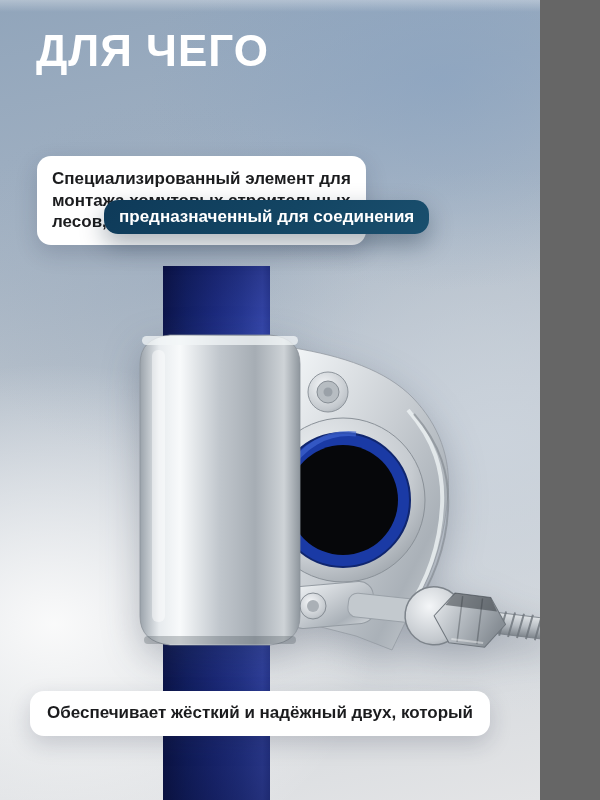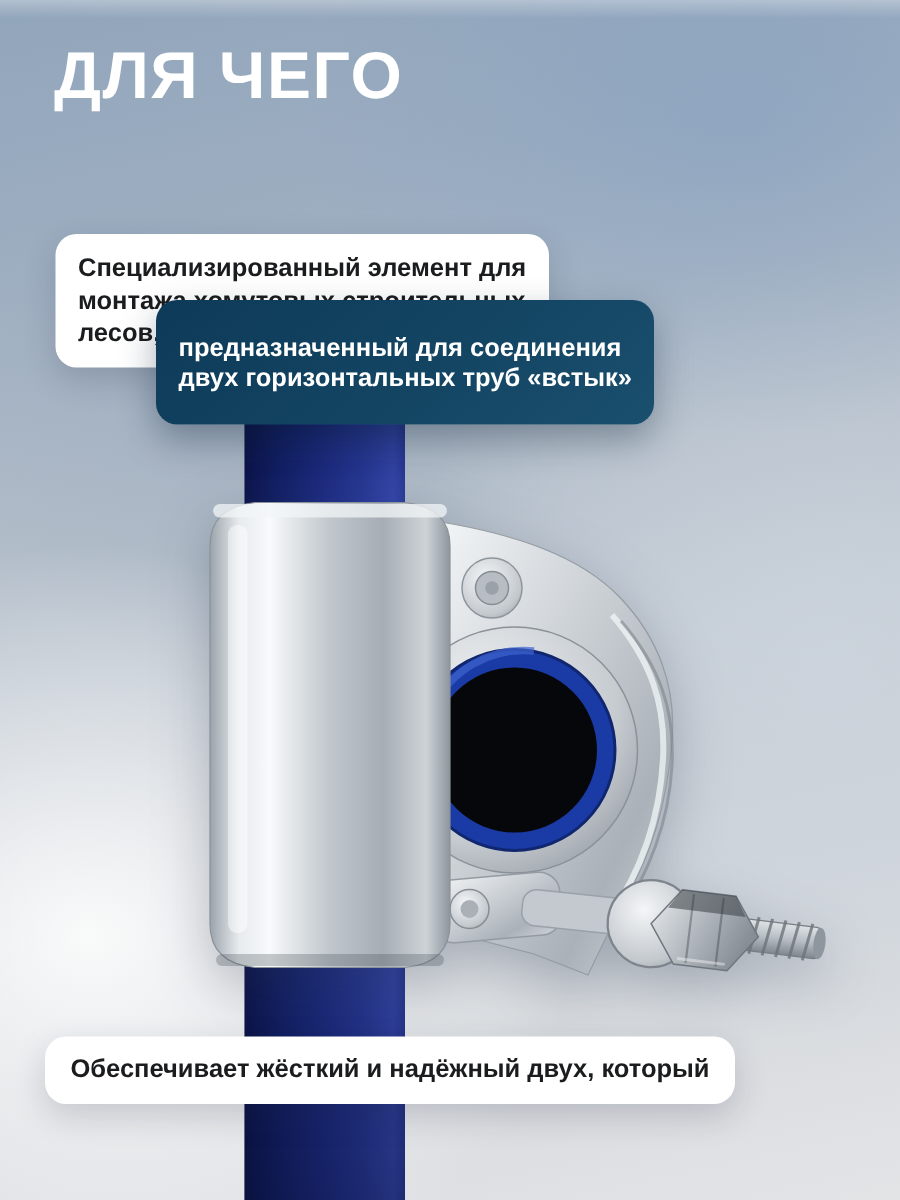--- a/index.html
+++ b/index.html
@@ -1,18 +1,18 @@
 <!DOCTYPE html>
 <html><head>
 <meta charset="utf-8">
 <style>
   html,body{margin:0;padding:0;background:#666;}
   *{box-sizing:border-box;}
   #stage{
-    position:relative;width:600px;height:800px;overflow:hidden;
+    position:relative;width:540px;height:800px;overflow:hidden;
     font-family:"Liberation Sans","DejaVu Sans",sans-serif;
   }
   
   .bg{
     position:absolute;inset:0;
     background:
       linear-gradient(to bottom, rgba(255,255,255,.30), rgba(255,255,255,0) 12px),
       radial-gradient(420px 300px at 82% 10%, rgba(133,160,192,.55), rgba(133,160,192,0) 70%),
       radial-gradient(520px 420px at 10% 78%, rgba(252,252,252,.95), rgba(252,252,252,0) 62%),
       radial-gradient(460px 420px at 92% 55%, rgba(204,212,221,.85), rgba(204,212,221,0) 65%),
@@ -27,21 +27,21 @@
   .title div{white-space:nowrap;}
   .card{
     position:absolute;border-radius:14px;
     font-size:17px;font-weight:600;line-height:21px;
     box-shadow:0 8px 22px rgba(25,35,60,.18);
   }
   .card div{white-space:nowrap;}
   .card-white{background:#ffffff;color:#1b1c1e;}
   .card-intro{left:37px;top:156px;padding:12px 15px;z-index:4;line-height:21.5px;}
   .card-purpose{
-    left:104px;top:200px;padding:22px 15px;z-index:5;
+    left:104px;top:200px;padding:7px 15px;z-index:5;
     background:linear-gradient(140deg,#0e3a59 0%, #134563 55%, #1a4f6e 100%);
     color:#ffffff;line-height:19.5px;
     box-shadow:0 10px 24px rgba(10,30,50,.35);
   }
   .card-benefit{left:30px;top:691px;padding:12px 17px;z-index:7;line-height:20.5px;}
   
   .pipe{
     position:absolute;left:163px;top:266px;width:107px;height:534px;z-index:2;
     background:
       linear-gradient(to bottom, rgba(5,8,40,.30), rgba(5,8,40,0) 18%, rgba(8,14,50,0) 55%, rgba(8,14,50,.30) 82%, rgba(6,10,40,.42) 100%),
@@ -64,21 +64,20 @@
   </h1>
 
   <div class="card card-white card-intro">
     <div>Специализированный элемент для</div>
     <div>монтажа хомутовых строительных</div>
     <div>лесов,</div>
   </div>
 
   <div class="card card-purpose">
     <div>предназначенный для соединения</div>
-    <div>двух горизонтальных труб «встык»</div>
   </div>
 
   <div class="pipe"></div>
 
   <svg class="clamp" viewBox="0 0 460 380" xmlns="http://www.w3.org/2000/svg">
     <defs>
       <linearGradient id="gMetalV" x1="0" y1="0" x2="1" y2="0">
         <stop offset="0" stop-color="#9ba3ab"></stop>
         <stop offset="0.12" stop-color="#e7ebee"></stop>
         <stop offset="0.25" stop-color="#f8fafb"></stop>

